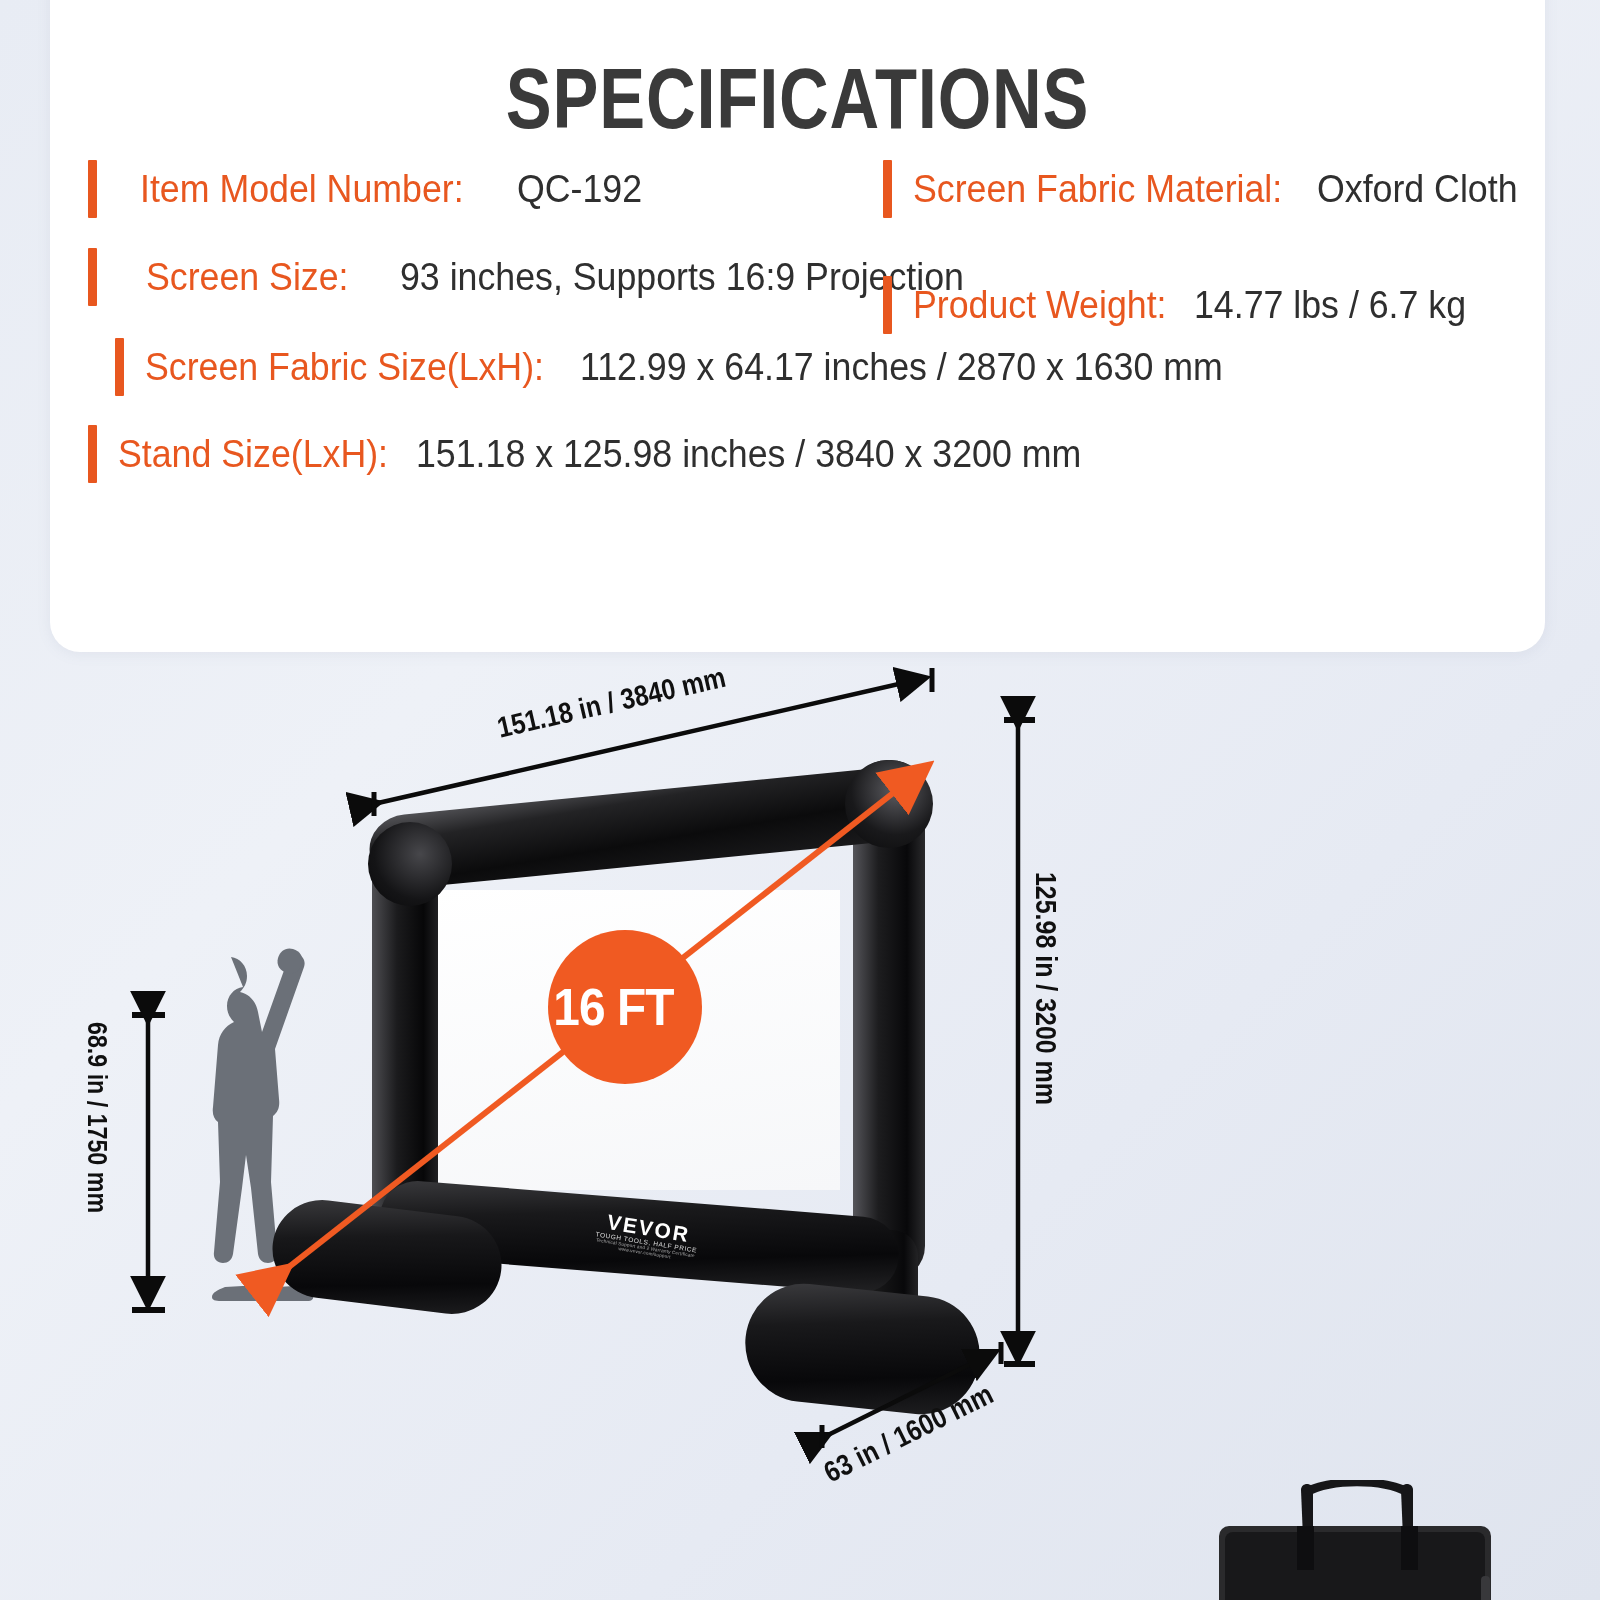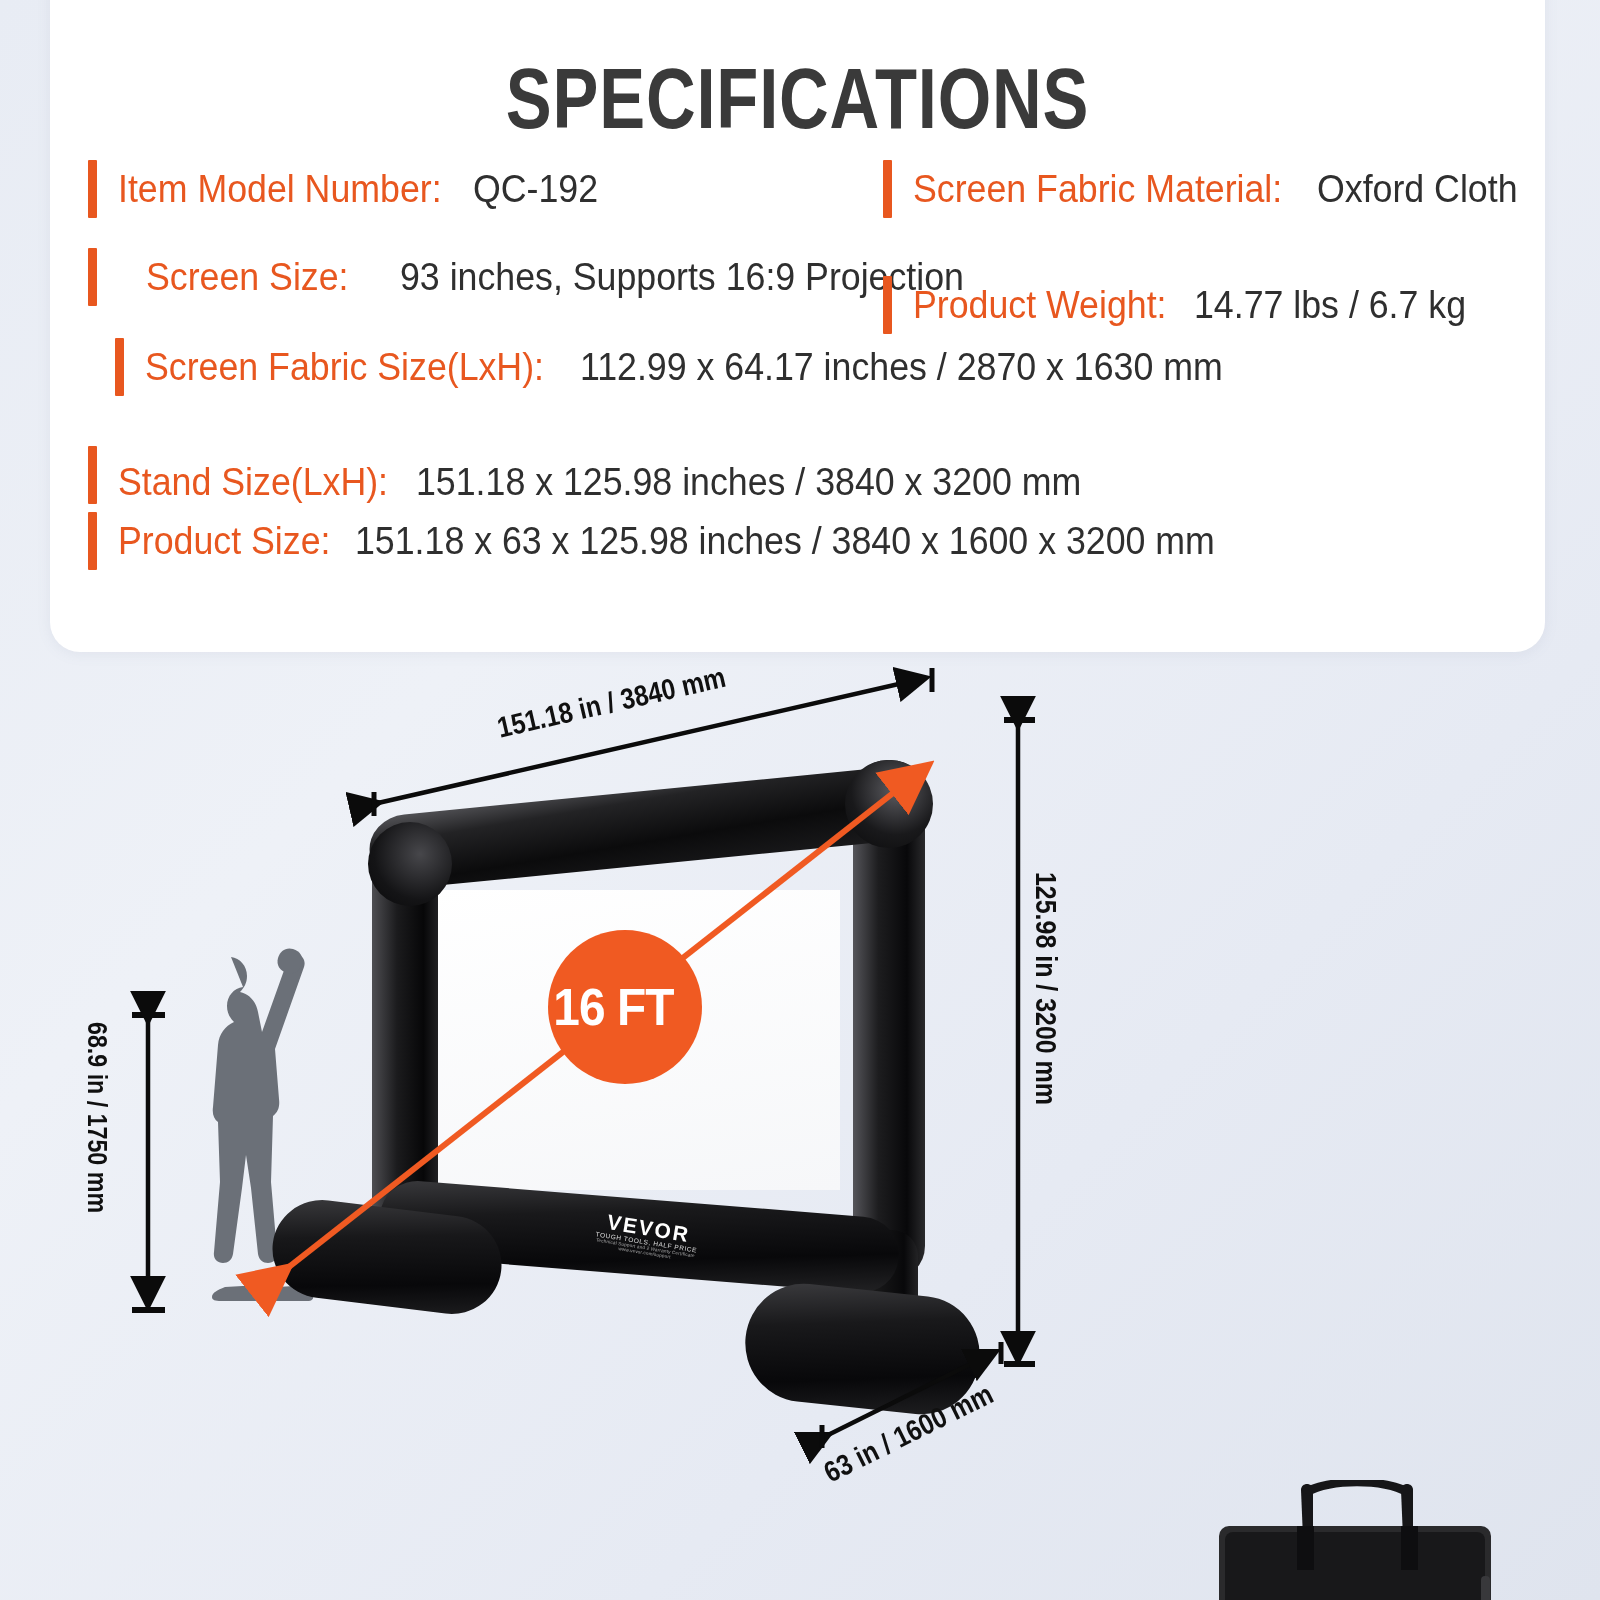--- a/index.html
+++ b/index.html
@@ -125,21 +125,21 @@
 
   
   #bag{ position:absolute; left:1205px; top:830px; width:300px; height:235px; z-index:3; }
 </style>
 </head>
 <body>
 
 <div id="spec-card">
   <div id="spec-title">SPECIFICATIONS</div>
 
-  <div class="spec-row" style="left:38px; top:200px;">
+  <div class="spec-row" style="left:38px; top:200px;gap:22px;">
     <div class="tick"></div>
     <div class="sp-label">Item Model Number:</div>
     <div class="sp-value">QC-192</div>
   </div>
 
   <div class="spec-row" style="left:833px; top:200px;">
     <div class="tick"></div>
     <div class="sp-label">Screen Fabric Material:</div>
     <div class="sp-value">Oxford Cloth</div>
   </div>
@@ -155,31 +155,26 @@
     <div class="sp-label">Product Weight:</div>
     <div class="sp-value">14.77 lbs / 6.7 kg</div>
   </div>
 
   <div class="spec-row" style="left:38px; top:378px;padding-left:27px;">
     <div class="tick"></div>
     <div class="sp-label">Screen Fabric Size(LxH):</div>
     <div class="sp-value">112.99 x 64.17 inches / 2870 x 1630 mm</div>
   </div>
 
-  <div class="spec-row" style="left:38px; top:486px;align-items:flex-end;">
+  <div class="spec-row" style="left:38px; top:465px;">
     <div class="tick"></div>
     <div class="sp-label">Stand Size(LxH):</div>
     <div class="sp-value">151.18 x 125.98 inches / 3840 x 3200 mm</div>
   </div>
 
-  <div class="spec-row" style="left:38px; top:552px;">
-    <div class="tick"></div>
-    <div class="sp-label">Product Size:</div>
-    <div class="sp-value">151.18 x 63 x 125.98 inches / 3840 x 1600 x 3200 mm</div>
-  </div>
 </div>
 
 <div id="illu">
 
   <svg id="person" viewBox="0 0 170 370">
     <path fill="#6b7078" d="M78 52c-9 1-16 9-16 19 0 7 3 12 7 16-9 4-15 12-16 23l-5 62c-1 7 1 12 5 15l2 60-6 70c-1 7 3 11 9 11 5 0 9-3 10-9l9-66 4-33 5 33 7 66c1 6 5 9 10 9 6 0 10-4 9-11l-6-70 2-66c5-4 7-9 6-17l-4-50 29-82c2-6-1-11-6-12-5-1-9 2-11 7l-25 70-4-20c-2-11-9-18-18-20 4-4 7-9 7-16 0-10-7-18-16-19z"></path>
     <path fill="#6b7078" d="M128 14c-7-2-13 2-15 9-2 7 2 13 9 15 7 2 13-2 15-9 2-7-2-13-9-15z"></path>
     <path fill="#6b7078" d="M60 352c-8 3-13 6-13 10 0 3 3 4 9 4h34c5 0 7-2 6-6l-2-10z"></path>
     <path fill="#6b7078" d="M112 352c-8 3-13 6-13 10 0 3 3 4 9 4h34c5 0 7-2 6-6l-2-10z"></path>
   </svg>

